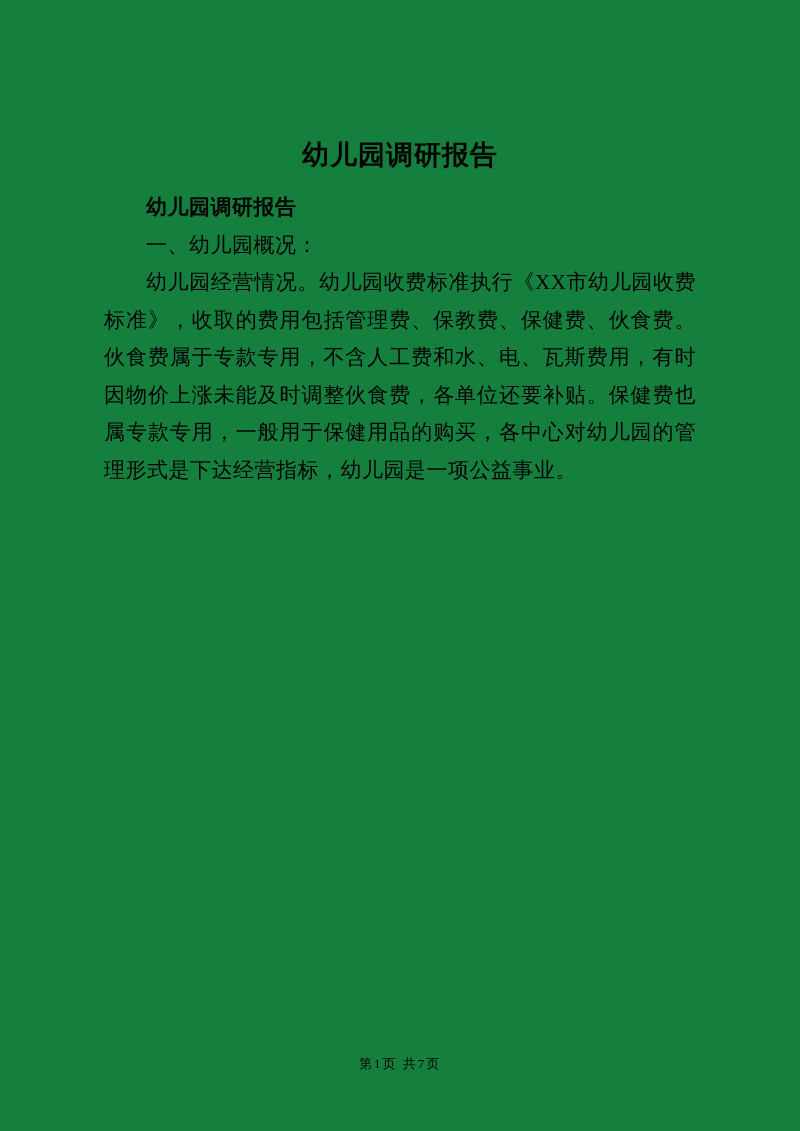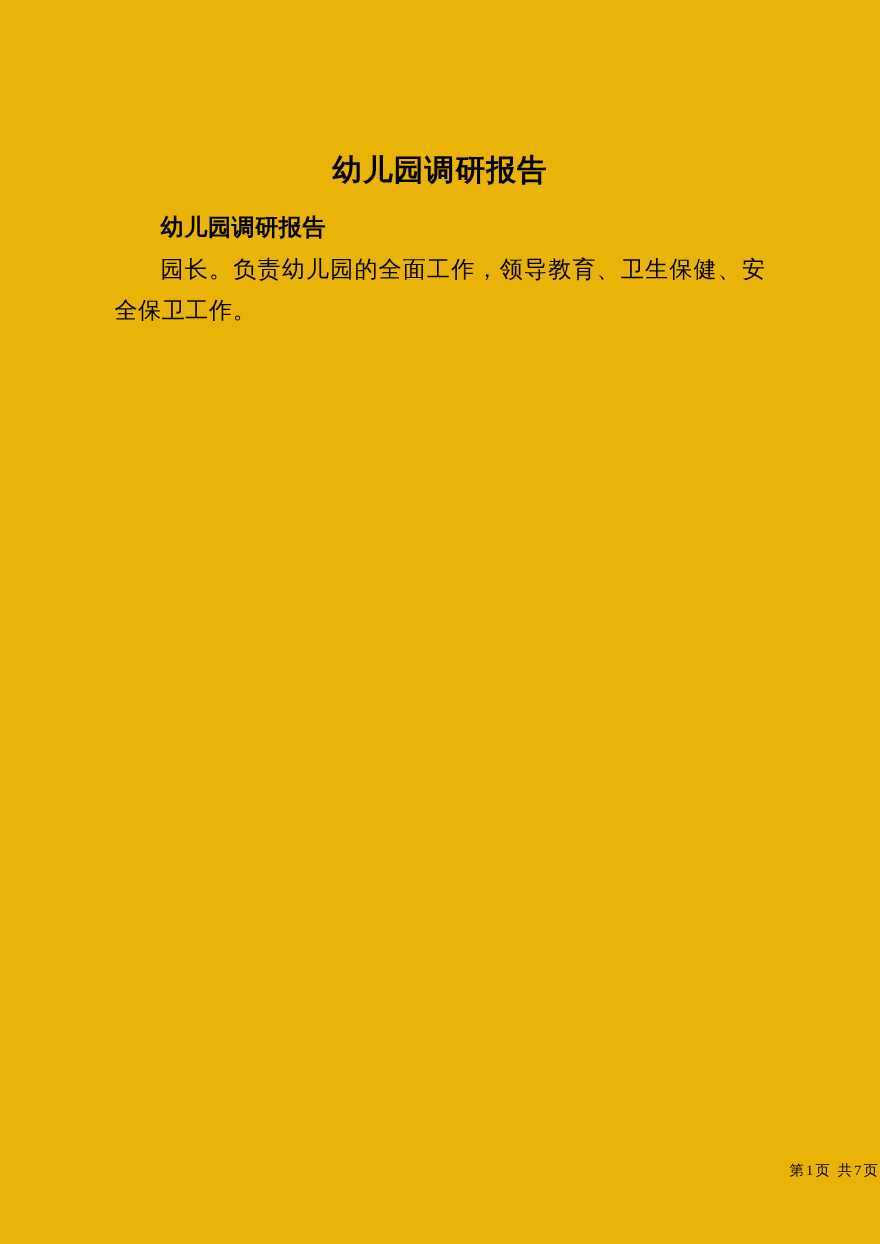--- a/index.html
+++ b/index.html
@@ -12,21 +12,21 @@
     height: 1131px;
     position: relative;
     font-family: "Liberation Serif", "DejaVu Serif", serif;
     color: #000000;
     overflow: hidden;
   }
   .page {
     position: relative;
     width: 800px;
     height: 1131px;
-    background: #eab308;
+    background: #15803d;
   }
   .content {
     padding: 138px 104px 0 104px;
   }
   .doc-title {
     font-size: 27px;
     font-weight: bold;
     text-align: center;
     line-height: 1.3;
     margin: 0 0 16px 0;
@@ -42,37 +42,38 @@
     letter-spacing: 0.5px;
   }
   .para.bold {
     font-weight: bold;
   }
   .footer {
     position: absolute;
     left: 0;
     right: 0;
     bottom: 58px;
-    text-align: right;
+    text-align: center;
     font-size: 13px;
     color: #000000;
     letter-spacing: 2px;
   }
 </style>
 </head>
 <body>
 
 <div class="page">
   <div class="content">
     <h1 class="doc-title">幼儿园调研报告</h1>
 
     <p class="para bold">幼儿园调研报告</p>
 
+    <p class="para">一、幼儿园概况：</p>
 
 
+    <p class="para">幼儿园经营情况。幼儿园收费标准执行《XX市幼儿园收费标准》，收取的费用包括管理费、保教费、保健费、伙食费。伙食费属于专款专用，不含人工费和水、电、瓦斯费用，有时因物价上涨未能及时调整伙食费，各单位还要补贴。保健费也属专款专用，一般用于保健用品的购买，各中心对幼儿园的管理形式是下达经营指标，幼儿园是一项公益事业。</p>
 
 
-    <p class="para">园长。负责幼儿园的全面工作，领导教育、卫生保健、安全保卫工作。</p>
 
   </div>
 
   <div class="footer">第1页 共7页</div>
 </div>
 
 </body></html>

